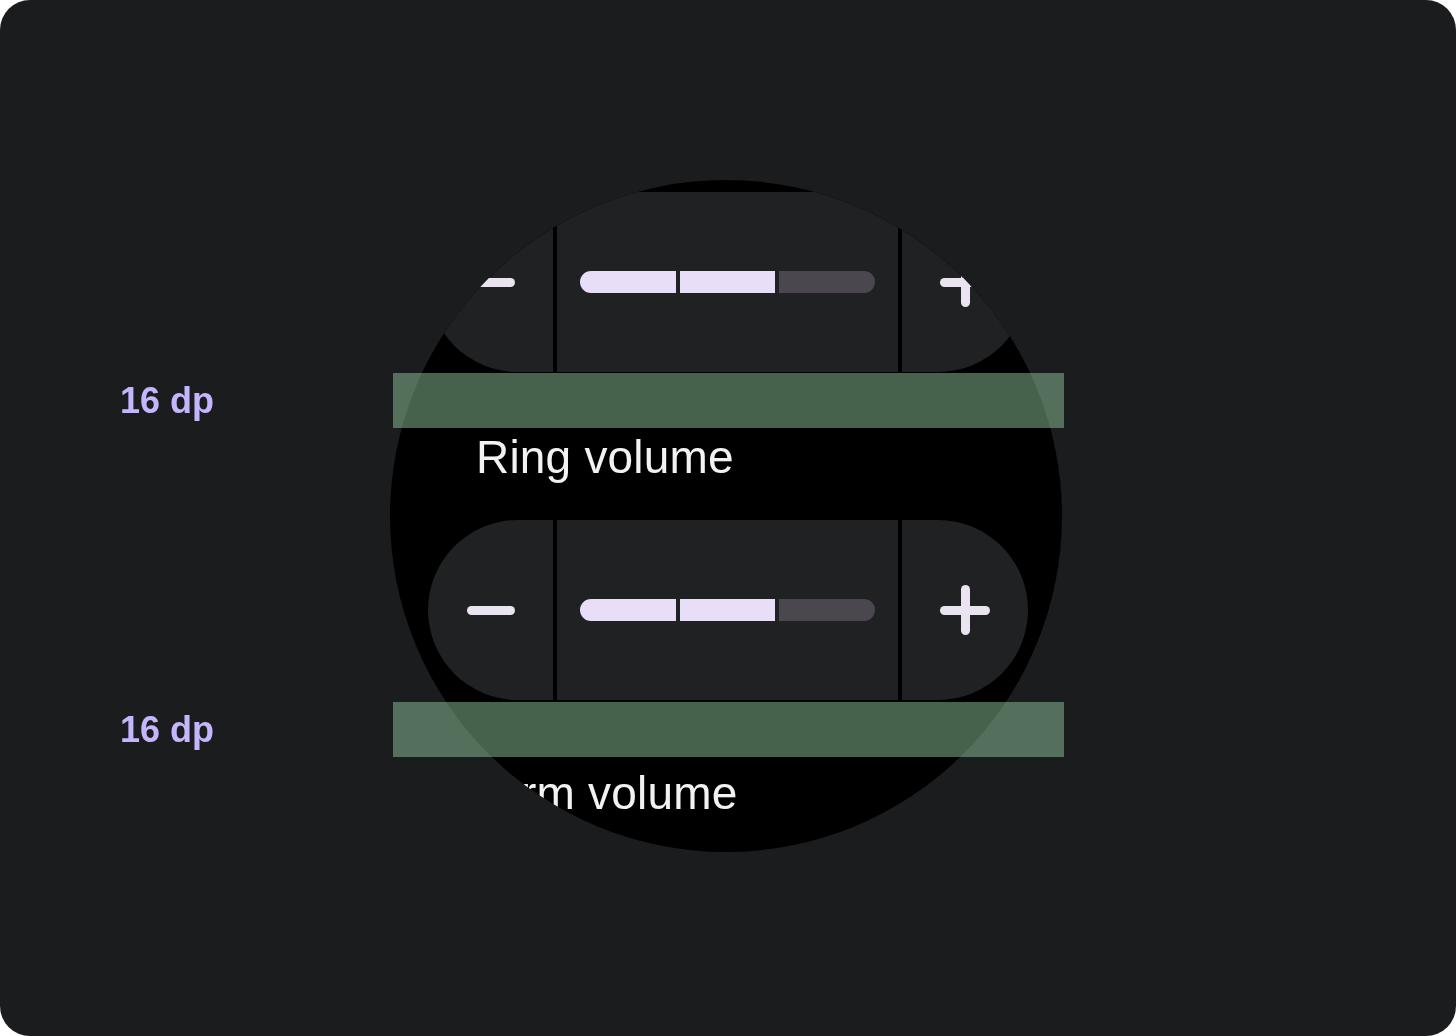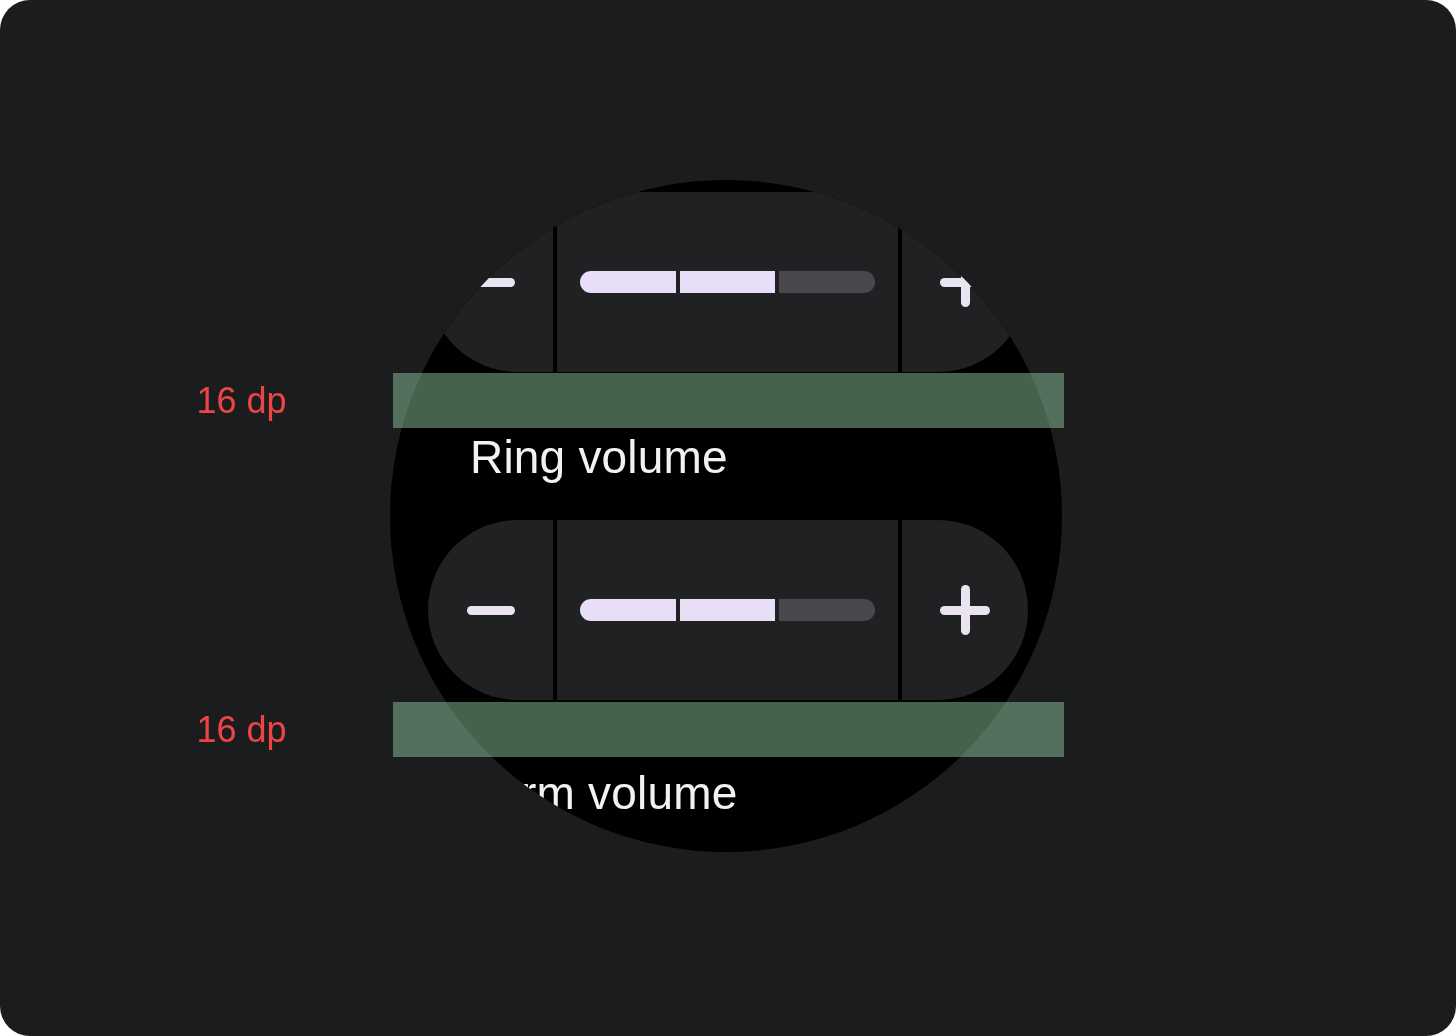--- a/index.html
+++ b/index.html
@@ -49,32 +49,32 @@
   }
   .seg{flex:1 1 0;}
   .seg-fill{background:#E8DEF8;}
   .seg-rest{background:#4A474F;}
   .seg-first{border-radius:11px 0 0 11px;}
   .seg-last{border-radius:0 11px 11px 0;}
   .title{
     position:absolute;color:#F2F2F2;font-size:46px;font-weight:500;
     line-height:54px;white-space:nowrap;letter-spacing:0.2px;
   }
-  .title-ring{left:80px;top:250px;}
+  .title-ring{left:86px;top:250px;}
   .title-alarm{left:64px;top:586px;}
   
   .band{
     position:absolute;left:393px;width:671px;height:55px;
     background:rgba(156,216,169,0.45);
   }
   .band1{top:373px;}
   .band2{top:702px;}
   .dp-label{
-    position:absolute;left:120px;width:243px;text-align:center;
-    color:#ef4444;font-size:36px;line-height:44px;font-weight:400;
+    position:absolute;left:120px;width:243px;text-align:left;
+    color:#c4b5fd;font-size:36px;line-height:44px;font-weight:700;
     white-space:nowrap;
   }
   .dp1{top:379px;}
   .dp2{top:708px;}
 </style>
 </head>
 <body>
 
 <div class="stage">
   <div class="panel">

